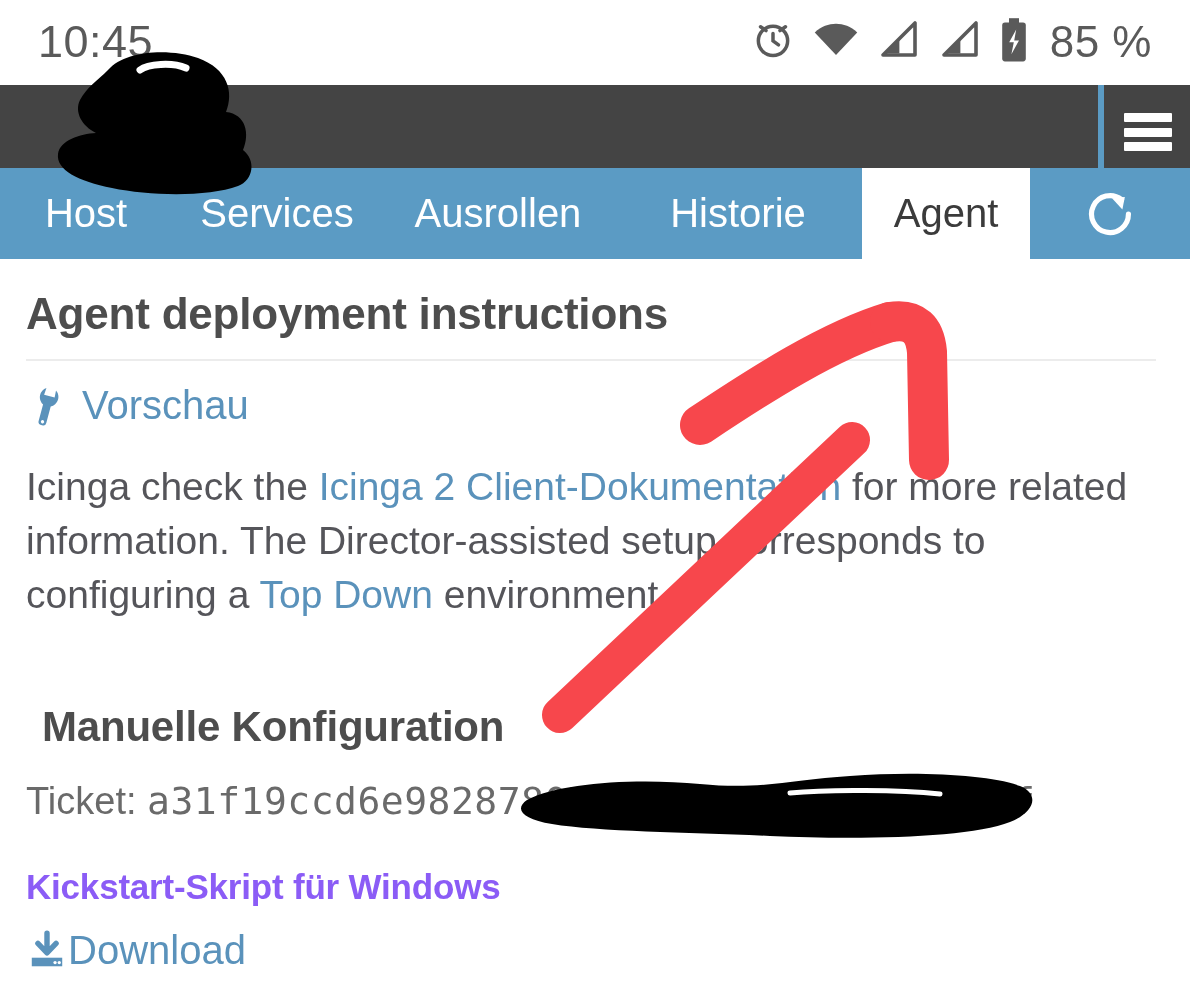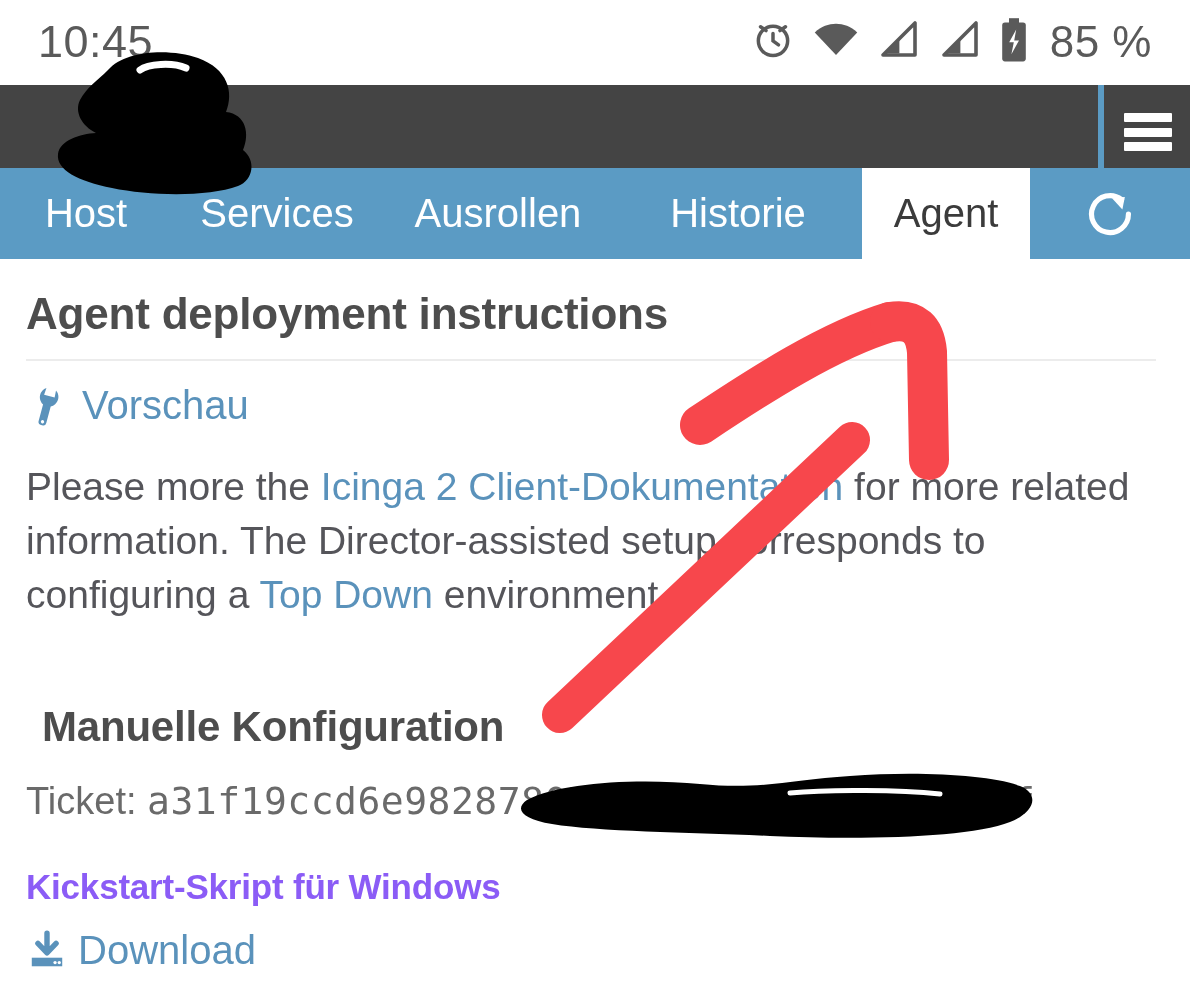--- a/index.html
+++ b/index.html
@@ -201,21 +201,20 @@
     font-weight: bold;
     color: #8b5cf6;
     margin: 0;
     padding-top: 44px;
     letter-spacing: -0.2px;
   }
   .download-row {
     margin-top: 22px;
     display: flex;
     align-items: center;
-    gap: 10px;
   }
   .download-row .link-text {
     font-size: 40px;
     color: #5a92bb;
     line-height: 1;
   }
 
   
   .overlay {
     position: absolute;
@@ -310,21 +309,21 @@
           <g transform="rotate(-30 12 12)">
             <path d="M16.6 3.4 a5.6 5.6 0 0 0 -6.4 7.2 L3.3 17.5 a1.9 1.9 0 0 0 0 2.7 l0.5 0.5 a1.9 1.9 0 0 0 2.7 0 l6.9 -6.9 a5.6 5.6 0 0 0 7.2 -6.4 L17.9 10.5 L13.5 6.1 Z" fill="#5a92bb"></path>
             <circle cx="5.0" cy="19.0" r="0.95" fill="#ffffff"></circle>
           </g>
         </svg>
       </span>
       <span class="link-text">Vorschau</span>
     </div>
 
     <p class="para">
-      <span>Please more the </span><a href="#">Icinga 2 Client-Dokumentation</a><span> for more related information. The Director-assisted setup corresponds to configuring a </span><a href="#">Top Down</a><span> environment.</span>
+      <span>Icinga check the </span><a href="#">Icinga 2 Client-Dokumentation</a><span> for more related information. The Director-assisted setup corresponds to configuring a </span><a href="#">Top Down</a><span> environment.</span>
     </p>
 
     <h2 class="h2">Manuelle Konfiguration</h2>
 
     <div class="mono-line">
       <span class="label">Ticket: </span><span>a31f19ccd6e98287807707463b2d5e1f9a4c1f</span>
     </div>
 
     <h2 class="h3">Kickstart-Skript für Windows</h2>
 

